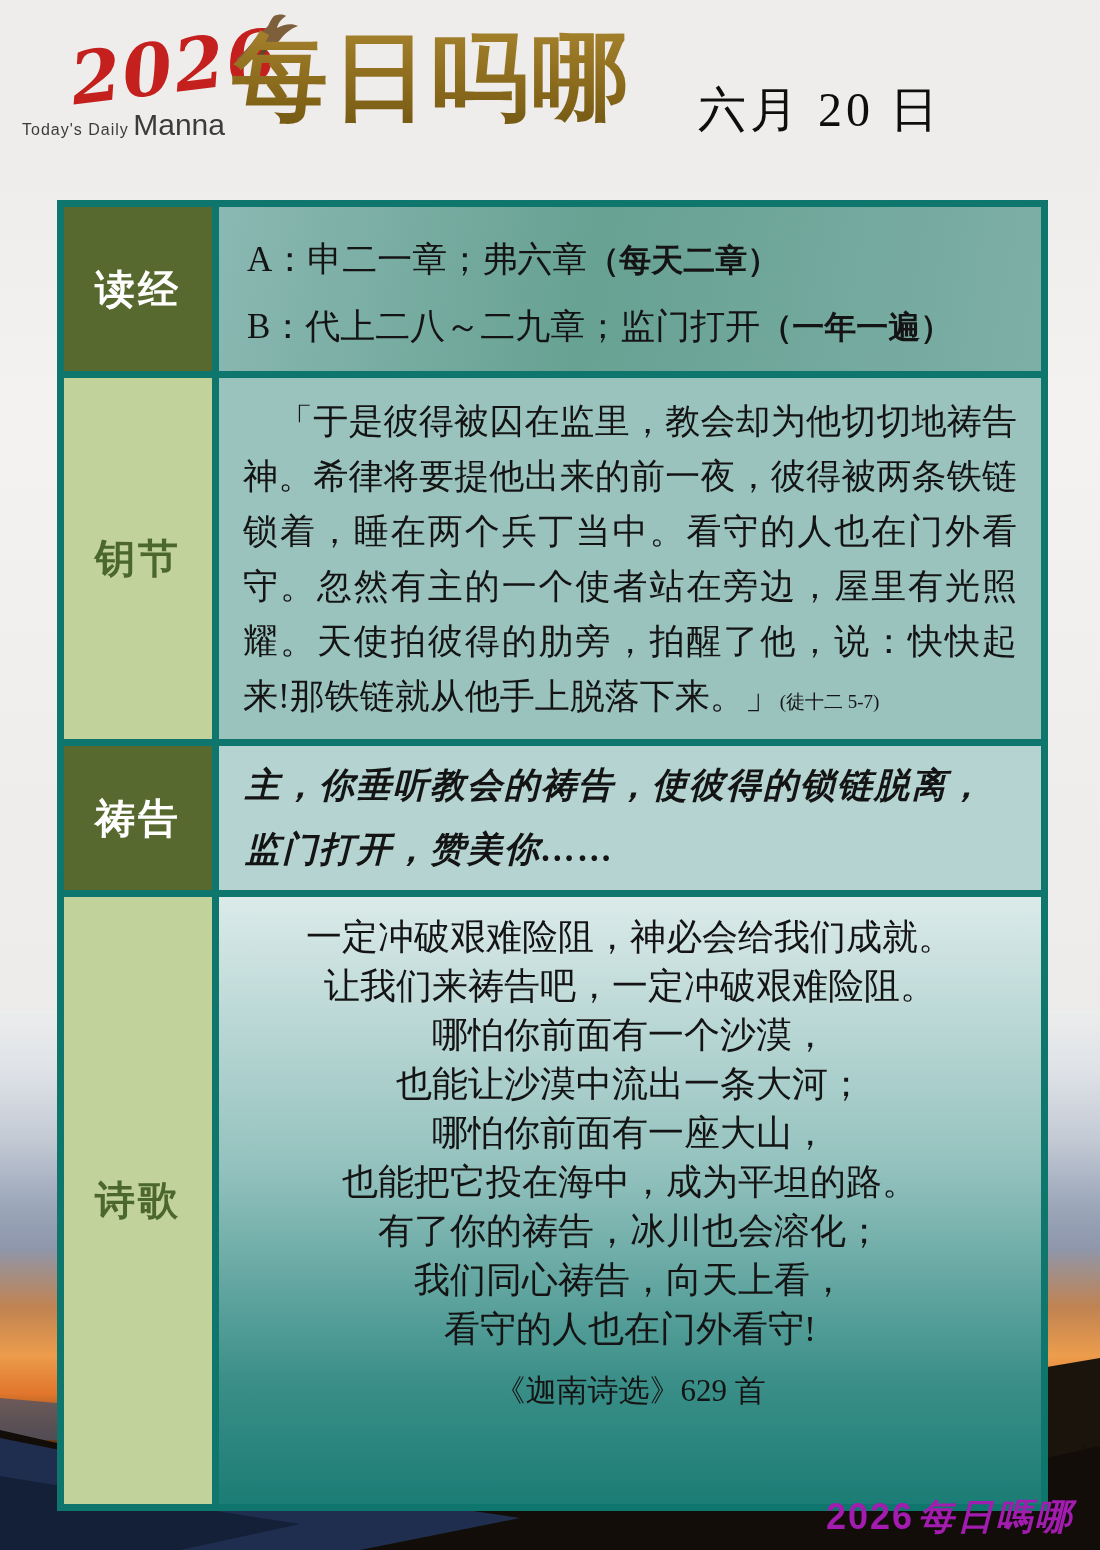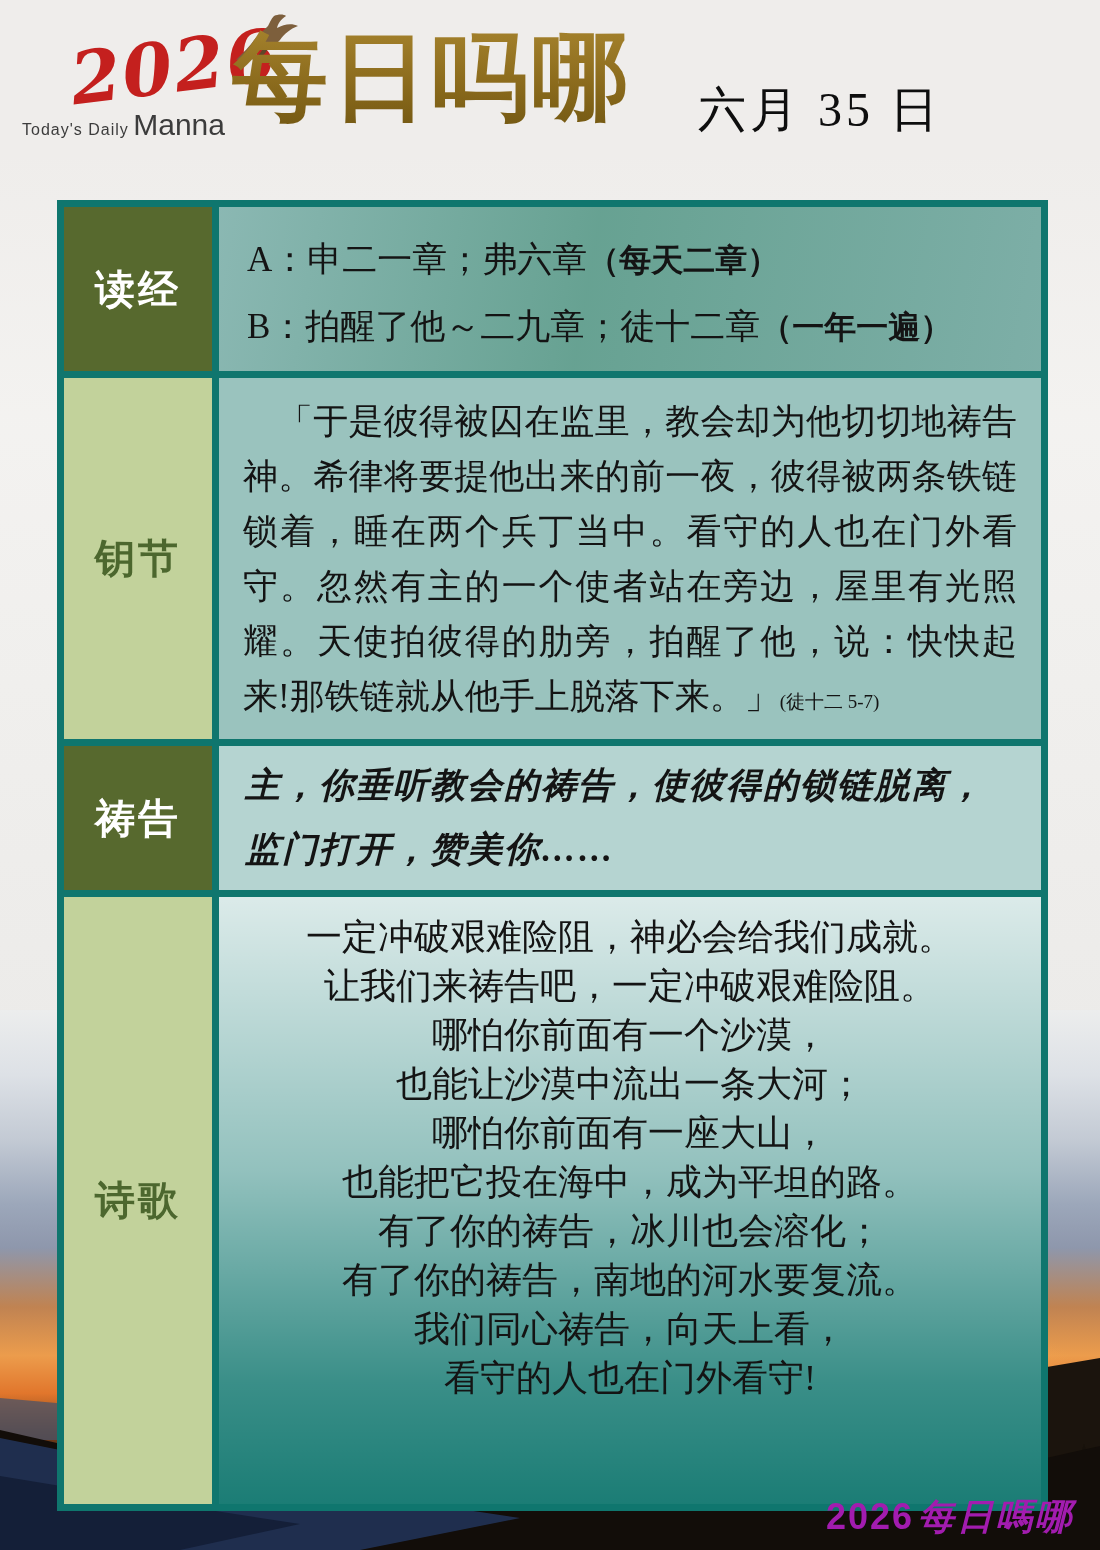--- a/index.html
+++ b/index.html
@@ -139,28 +139,28 @@
   <div class="logo-sub">
     <span class="small">Today's Daily</span>
     <span class="big">Manna</span>
   </div>
   <svg class="eagle" width="66" height="60" viewBox="0 0 66 60">
     <path d="M40,2 C44,0 50,0 52,2 C46,6 44,10 43,14 C50,10 58,9 64,12 C56,15 50,20 46,26 C42,31 36,33 30,32 C24,35 14,44 2,46 C10,38 16,32 20,26 C24,21 30,16 34,12 C36,8 37,5 40,2 Z" fill="#7d5f3c"></path>
     <path d="M30,32 C28,38 24,42 18,46 C26,45 32,40 34,34 Z" fill="#5f4628"></path>
   </svg>
 </div>
 <div class="page-title">每日吗哪</div>
-<div class="date">六月 35 日</div>
+<div class="date">六月 20 日</div>
 
 <div class="sheet">
 
   <div class="lab dark">读经</div>
   <div class="cell reading">
     <div><span>A：申二一章；弗六章</span><span class="note">（每天二章）</span></div>
-    <div><span>B：拍醒了他～二九章；徒十二章</span><span class="note">（一年一遍）</span></div>
+    <div><span>B：代上二八～二九章；监门打开</span><span class="note">（一年一遍）</span></div>
   </div>
 
   <div class="lab light">钥节</div>
   <div class="cell keyverse">
     <span>「于是彼得被囚在监里，教会却为他切切地祷告神。希律将要提他出来的前一夜，彼得被两条铁链锁着，睡在两个兵丁当中。看守的人也在门外看守。忽然有主的一个使者站在旁边，屋里有光照耀。天使拍彼得的肋旁，拍醒了他，说：快快起来!那铁链就从他手上脱落下来。」</span><span class="ref">(徒十二 5-7)</span>
   </div>
 
   <div class="lab dark">祷告</div>
   <div class="cell prayer">
     <div>主，你垂听教会的祷告，使彼得的锁链脱离，监门打开，赞美你……</div>
@@ -168,23 +168,23 @@
 
   <div class="lab light">诗歌</div>
   <div class="cell hymn">
     <div>一定冲破艰难险阻，神必会给我们成就。</div>
     <div>让我们来祷告吧，一定冲破艰难险阻。</div>
     <div>哪怕你前面有一个沙漠，</div>
     <div>也能让沙漠中流出一条大河；</div>
     <div>哪怕你前面有一座大山，</div>
     <div>也能把它投在海中，成为平坦的路。</div>
     <div>有了你的祷告，冰川也会溶化；</div>
-    <div>有了你的祷告，南地的河水要复流。</div>
     <div>我们同心祷告，向天上看，</div>
     <div>看守的人也在门外看守!</div>
+    <div class="hymn-source">《迦南诗选》629 首</div>
   </div>
 
 </div>
 
 <div class="footer-brand">
   <span class="y">2026</span>
   <span class="b">每日嗎哪</span>
 </div>
 
 </body></html>

